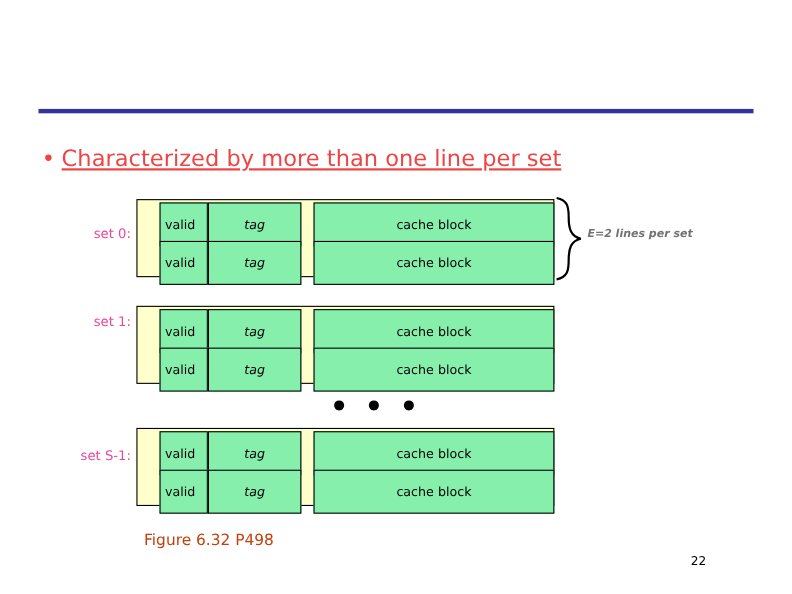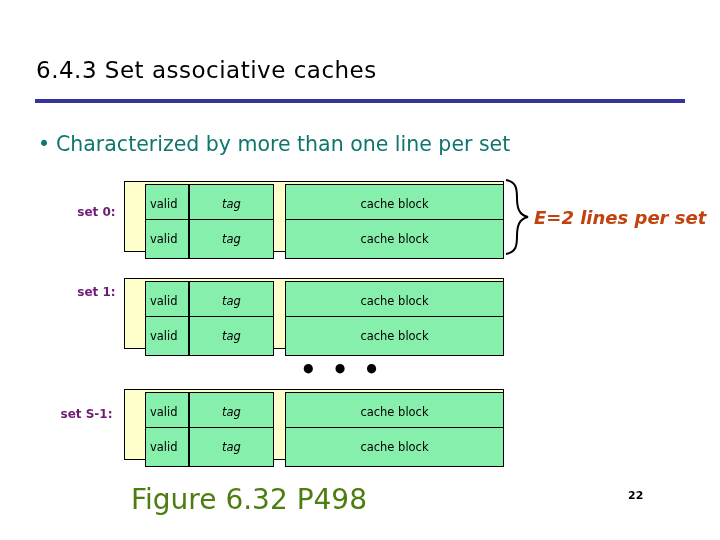--- a/index.html
+++ b/index.html
@@ -34,22 +34,23 @@
     top: 99px;
     width: 650px;
     height: 4px;
     background: #333399;
   }
   .bullet-row {
     position: absolute;
     left: 38px;
     top: 132px;
     font-size: 20.5px;
-    color: #0f766e;
-    white-space: nowrap;
+    color: #ef4444;
+    white-space: nowrap;
+    text-decoration: underline;
   }
   .bullet-dot {
     display: inline-block;
     width: 18px;
   }
 
   
   .setbox {
     position: absolute;
     background: #ffffcc;
@@ -88,70 +89,68 @@
   }
   .cell-block {
     left: 140px;
     width: 219px;
     justify-content: center;
   }
 
   .set-label {
     position: absolute;
     font-size: 12px;
-    font-weight: bold;
-    color: #701a75;
-    white-space: nowrap;
-    text-align: center;
+    font-weight: normal;
+    color: #ec4899;
+    white-space: nowrap;
+    text-align: right;
   }
 
   .ellipsis {
     position: absolute;
     font-size: 26px;
     font-weight: bold;
     letter-spacing: 3px;
     color: #000000;
   }
 
   .e-label {
     position: absolute;
-    font-size: 18px;
+    font-size: 10px;
     font-style: italic;
     font-weight: bold;
-    color: #c2410c;
+    color: #737373;
     white-space: nowrap;
   }
 
   .brace {
     position: absolute;
   }
 
   .figure-caption {
     position: absolute;
     left: 131px;
     top: 483px;
-    font-size: 28px;
-    color: #4d7c0f;
+    font-size: 14px;
+    color: #c2410c;
     white-space: nowrap;
   }
   .page-number {
     position: absolute;
     left: 628px;
-    top: 489px;
+    top: 504px;
     font-size: 11px;
     color: #000000;
-    font-weight: bold;
   }
 </style>
 </head>
 <body>
 
 <div class="slide">
 
-  <div class="title">6.4.3 Set associative caches</div>
   <div class="title-rule"></div>
 
   <div class="bullet-row">
     <span class="bullet-dot">•</span><span>Characterized by more than one line per set</span>
   </div>
 
   <div class="setbox" style="left:124px; top:181px; width:380px; height:71px;"></div>
   <div class="set-label" style="left:74px; top:205px; width:45px;">set 0:</div>
 
   <div class="line-row" style="left:145px; top:184px; width:348px;">

